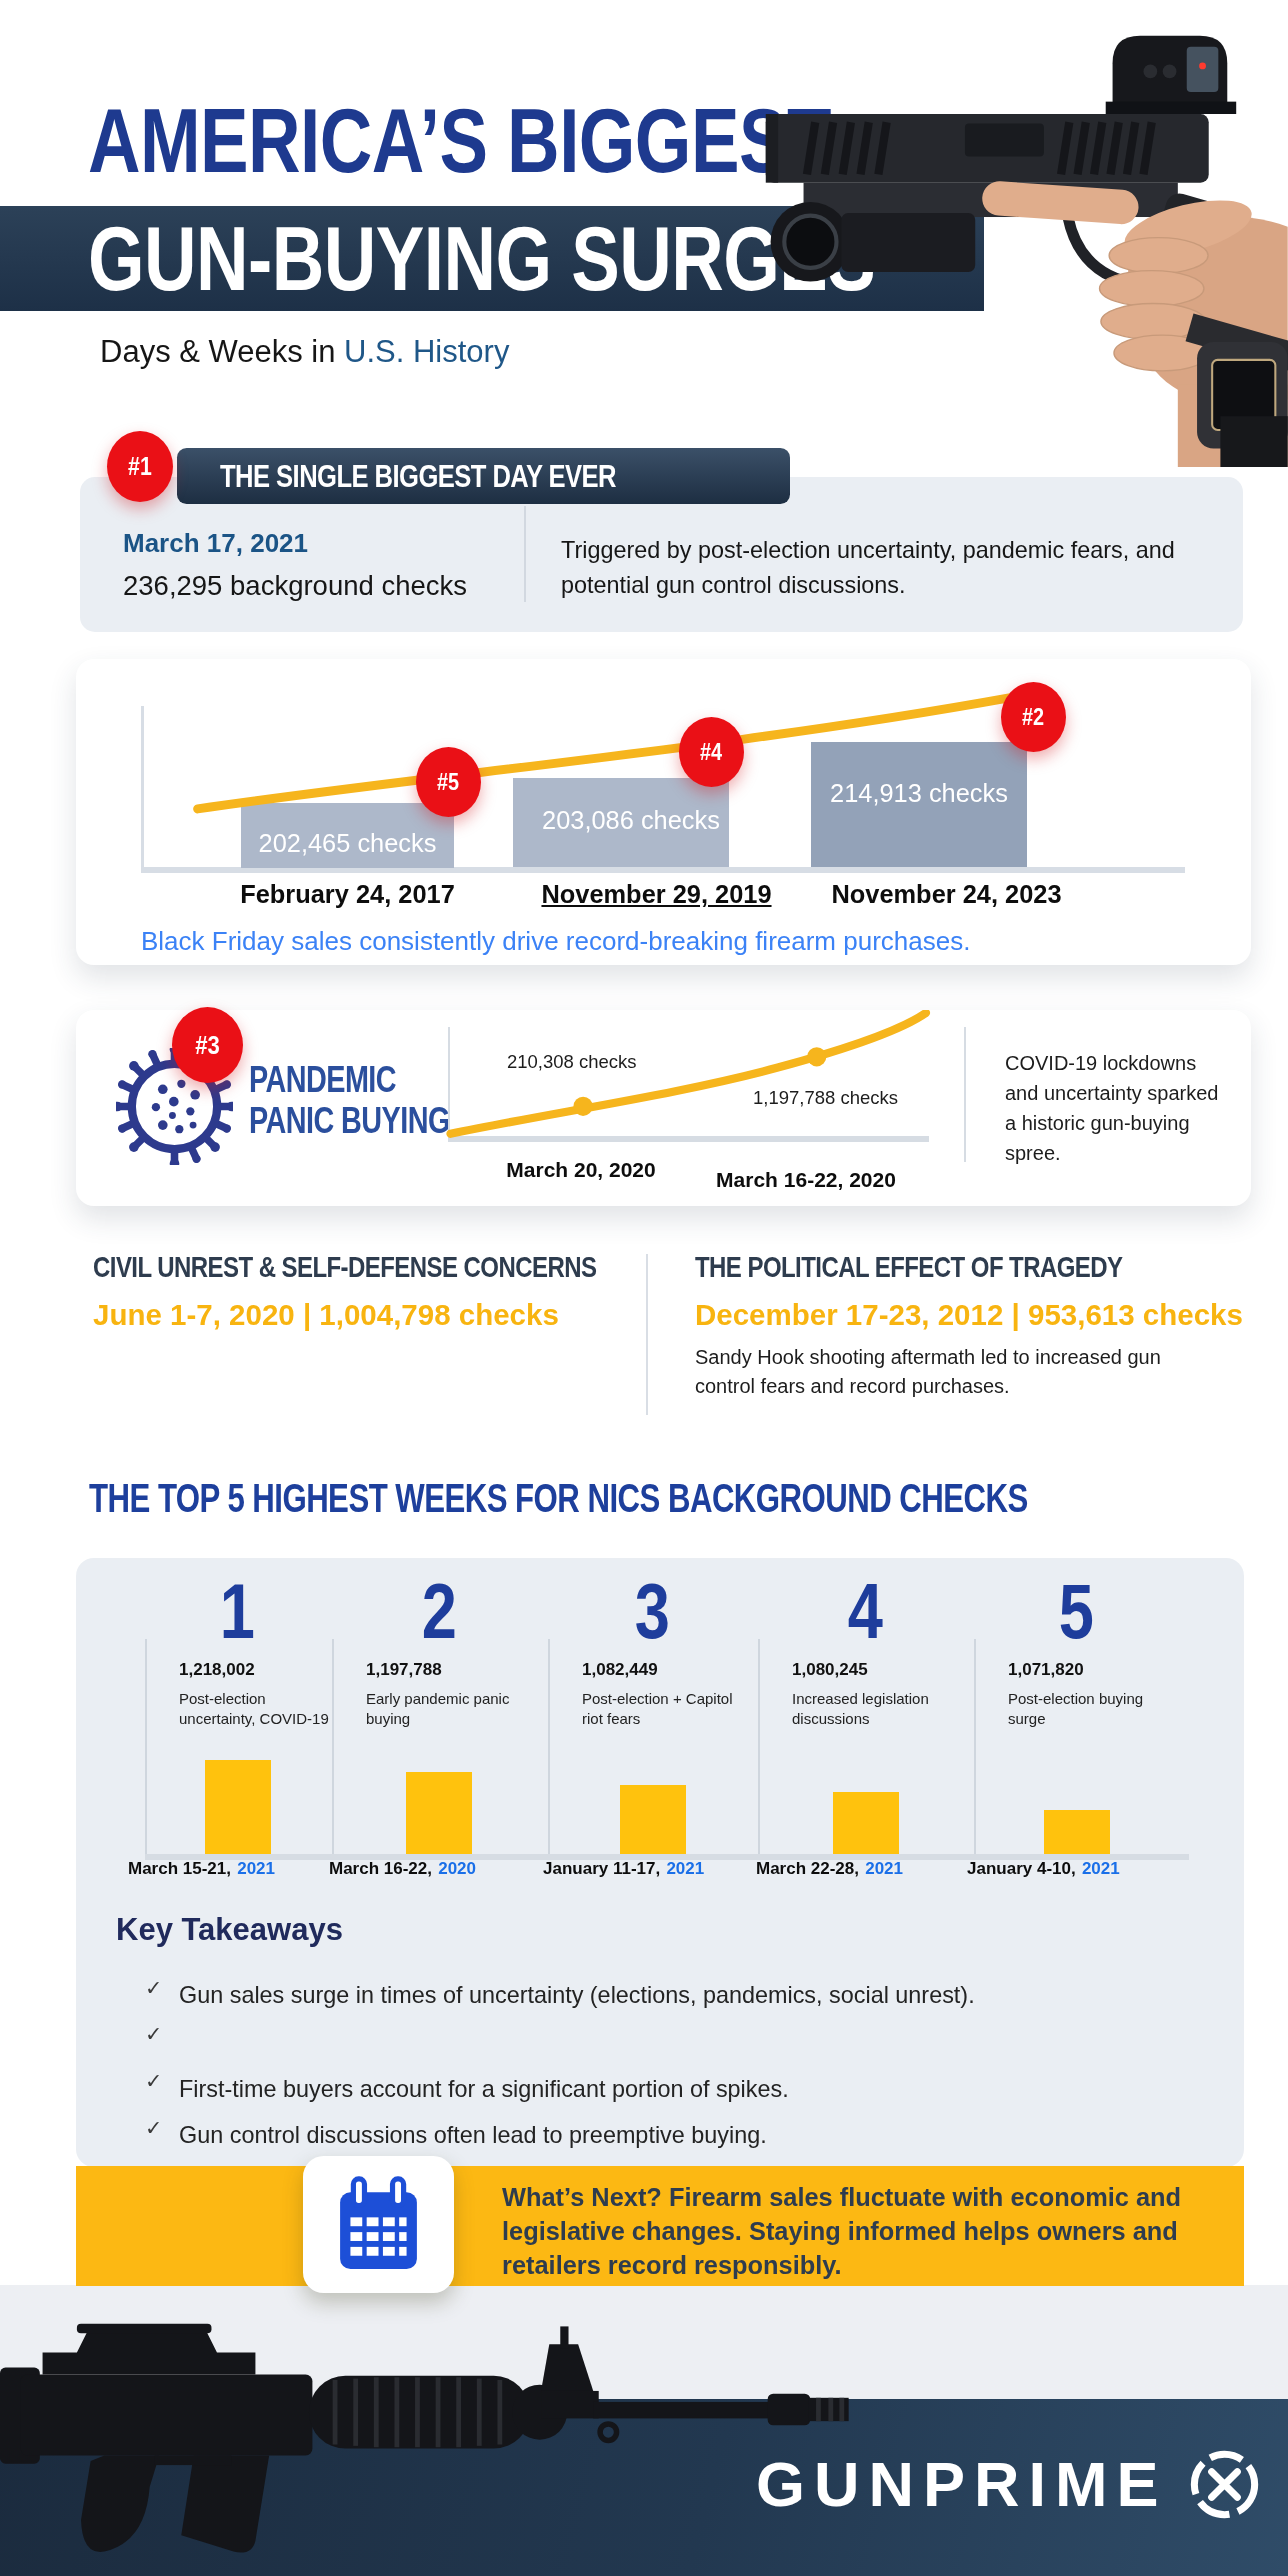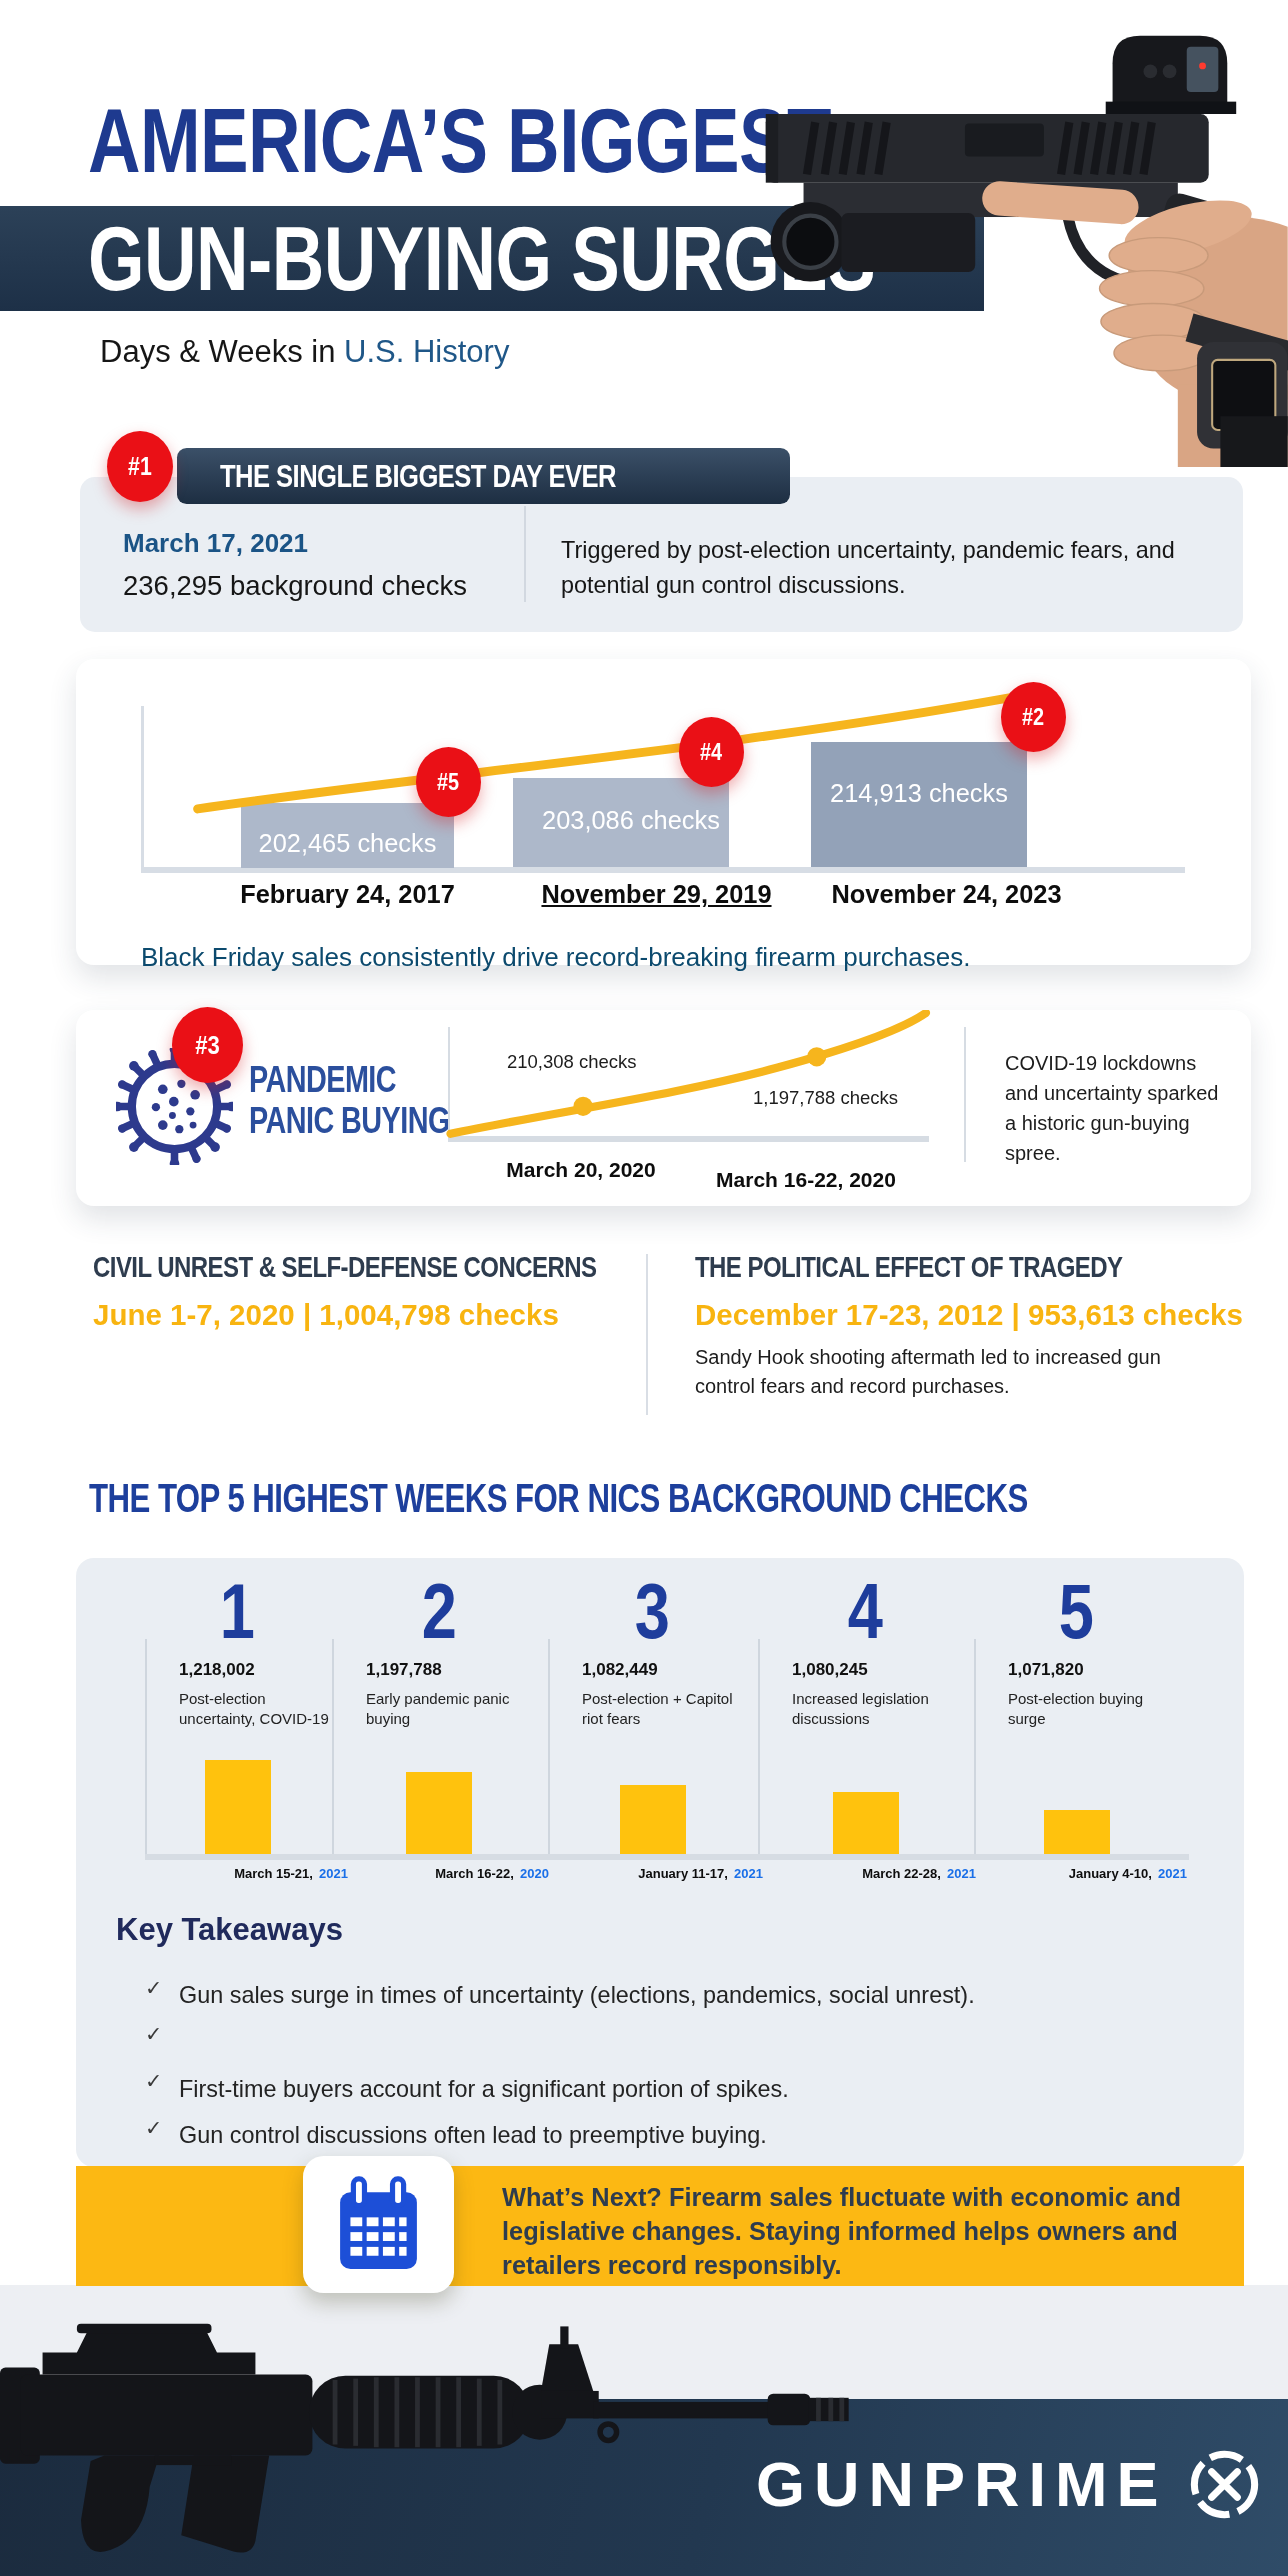--- a/index.html
+++ b/index.html
@@ -48,21 +48,21 @@
   .bf-lab1 { left:165px; top:170px; width:213px; }
   .bf-lab2 { left:455px; top:147px; width:200px; }
   .bf-lab3 { left:735px; top:120px; width:216px; }
   .bf-lab { position:absolute; text-align:center; color:#fff; font-size:25.4px; }
   .bf-line { left:0; top:0; width:1175px; height:306px; }
   .badge-5 { left:340px; top:88px; width:65px; height:70px; font-size:23.4px; line-height:70px; }
   .badge-4 { left:603px; top:58px; width:65px; height:70px; font-size:23.4px; line-height:70px; }
   .badge-2 { left:925px; top:23.4px; width:65px; height:70px; font-size:23.4px; line-height:70px; }
   .bf-date { position:absolute; top:221px; width:275px; text-align:center; font-size:25.4px; font-weight:700; color:#0d0d0d; }
   .bf-date1 { left:134px; } .bf-date2 { left:443px;text-decoration:underline; } .bf-date3 { left:733px; }
-  .bf-caption { left:65px; top:283px; font-size:26px; color:#0c4a6e; }
+  .bf-caption { left:65px; top:267px; font-size:26px; color:#3b82f6; }
 
   
   .pan-card { left:76px; top:1010px; width:1175px; height:196px; }
   .badge-3 { left:96px; top:-2.7px; width:71px; height:76px; font-size:26px; line-height:76px; }
   .pan-virus { left:40px; top:38px; width:117px; height:117px; }
   .pan-title { left:173px; top:49px; font-size:36px; line-height:1.14; color:#2b4f9d; }
   .pan-yaxis { left:372px; top:16.5px; width:2.1px; height:111px; background:#d6dce3; }
   .pan-base { left:372px; top:126px; width:481px; height:5.5px; background:#d6dce3; }
   .pan-svg { left:0; top:0; width:1175px; height:196px; }
   .pan-lab { position:absolute; font-size:18.5px; color:#1d1d1d; }
@@ -85,21 +85,21 @@
 
   
   .t5-title { left:89px; top:1476px; font-size:40px; color:#1d3f9c; }
   .t5-card { left:76px; top:1558px; width:1168px; height:609px; background:#eaeef3; border-radius:18px; }
   .t5-div { position:absolute; top:81px; width:2.1px; height:215px; background:#cfd6de; }
   .t5-rank { position:absolute; top:11px; width:137px; text-align:center; font-size:77px; line-height:1.1; color:#1e3d9c; font-weight:700; }
   .t5-val { position:absolute; top:102px; font-size:17px; font-weight:700; color:#111; }
   .t5-desc { position:absolute; top:131px; width:161px; font-size:15px; line-height:1.36; color:#222; }
   .t5-bar { position:absolute; width:66px; background:#ffc20d; }
   .t5-base { left:69px; top:296px; width:1044px; height:5.5px; background:#d6dce3; }
-  .t5-date { position:absolute; top:308px; width:220px; text-align:right; font-size:13px; font-weight:700; color:#0d0d0d; }
+  .t5-date { position:absolute; top:301px; width:220px; text-align:left; font-size:17px; font-weight:700; color:#0d0d0d; }
   .t5-year { color:#1a6fe8; margin-left:6.2px; }
   .kt-title { left:40px; top:354px; font-size:31px; font-weight:700; color:#202a5c; }
   .kt-check { position:absolute; left:69px; font-size:20.6px; color:#3a3a3a; }
   .kt-text { position:absolute; left:103px; font-size:23.4px; color:#232323;margin-top:8px; }
 
   
   .banner { left:76px; top:2166px; width:1168px; height:120px; background:#fcb813; z-index:4; }
   .banner-card { left:227px; top:-10.3px; width:151px; height:137px; background:#fff; border-radius:20.6px; box-shadow:0 9.6px 20.6px rgba(60,60,20,.25); z-index:5; display:flex; align-items:center; justify-content:center; }
   .banner-text { left:426px; top:15px; width:694px; font-size:25.4px; font-weight:700; line-height:1.33; color:#2e3c4e; }
 

